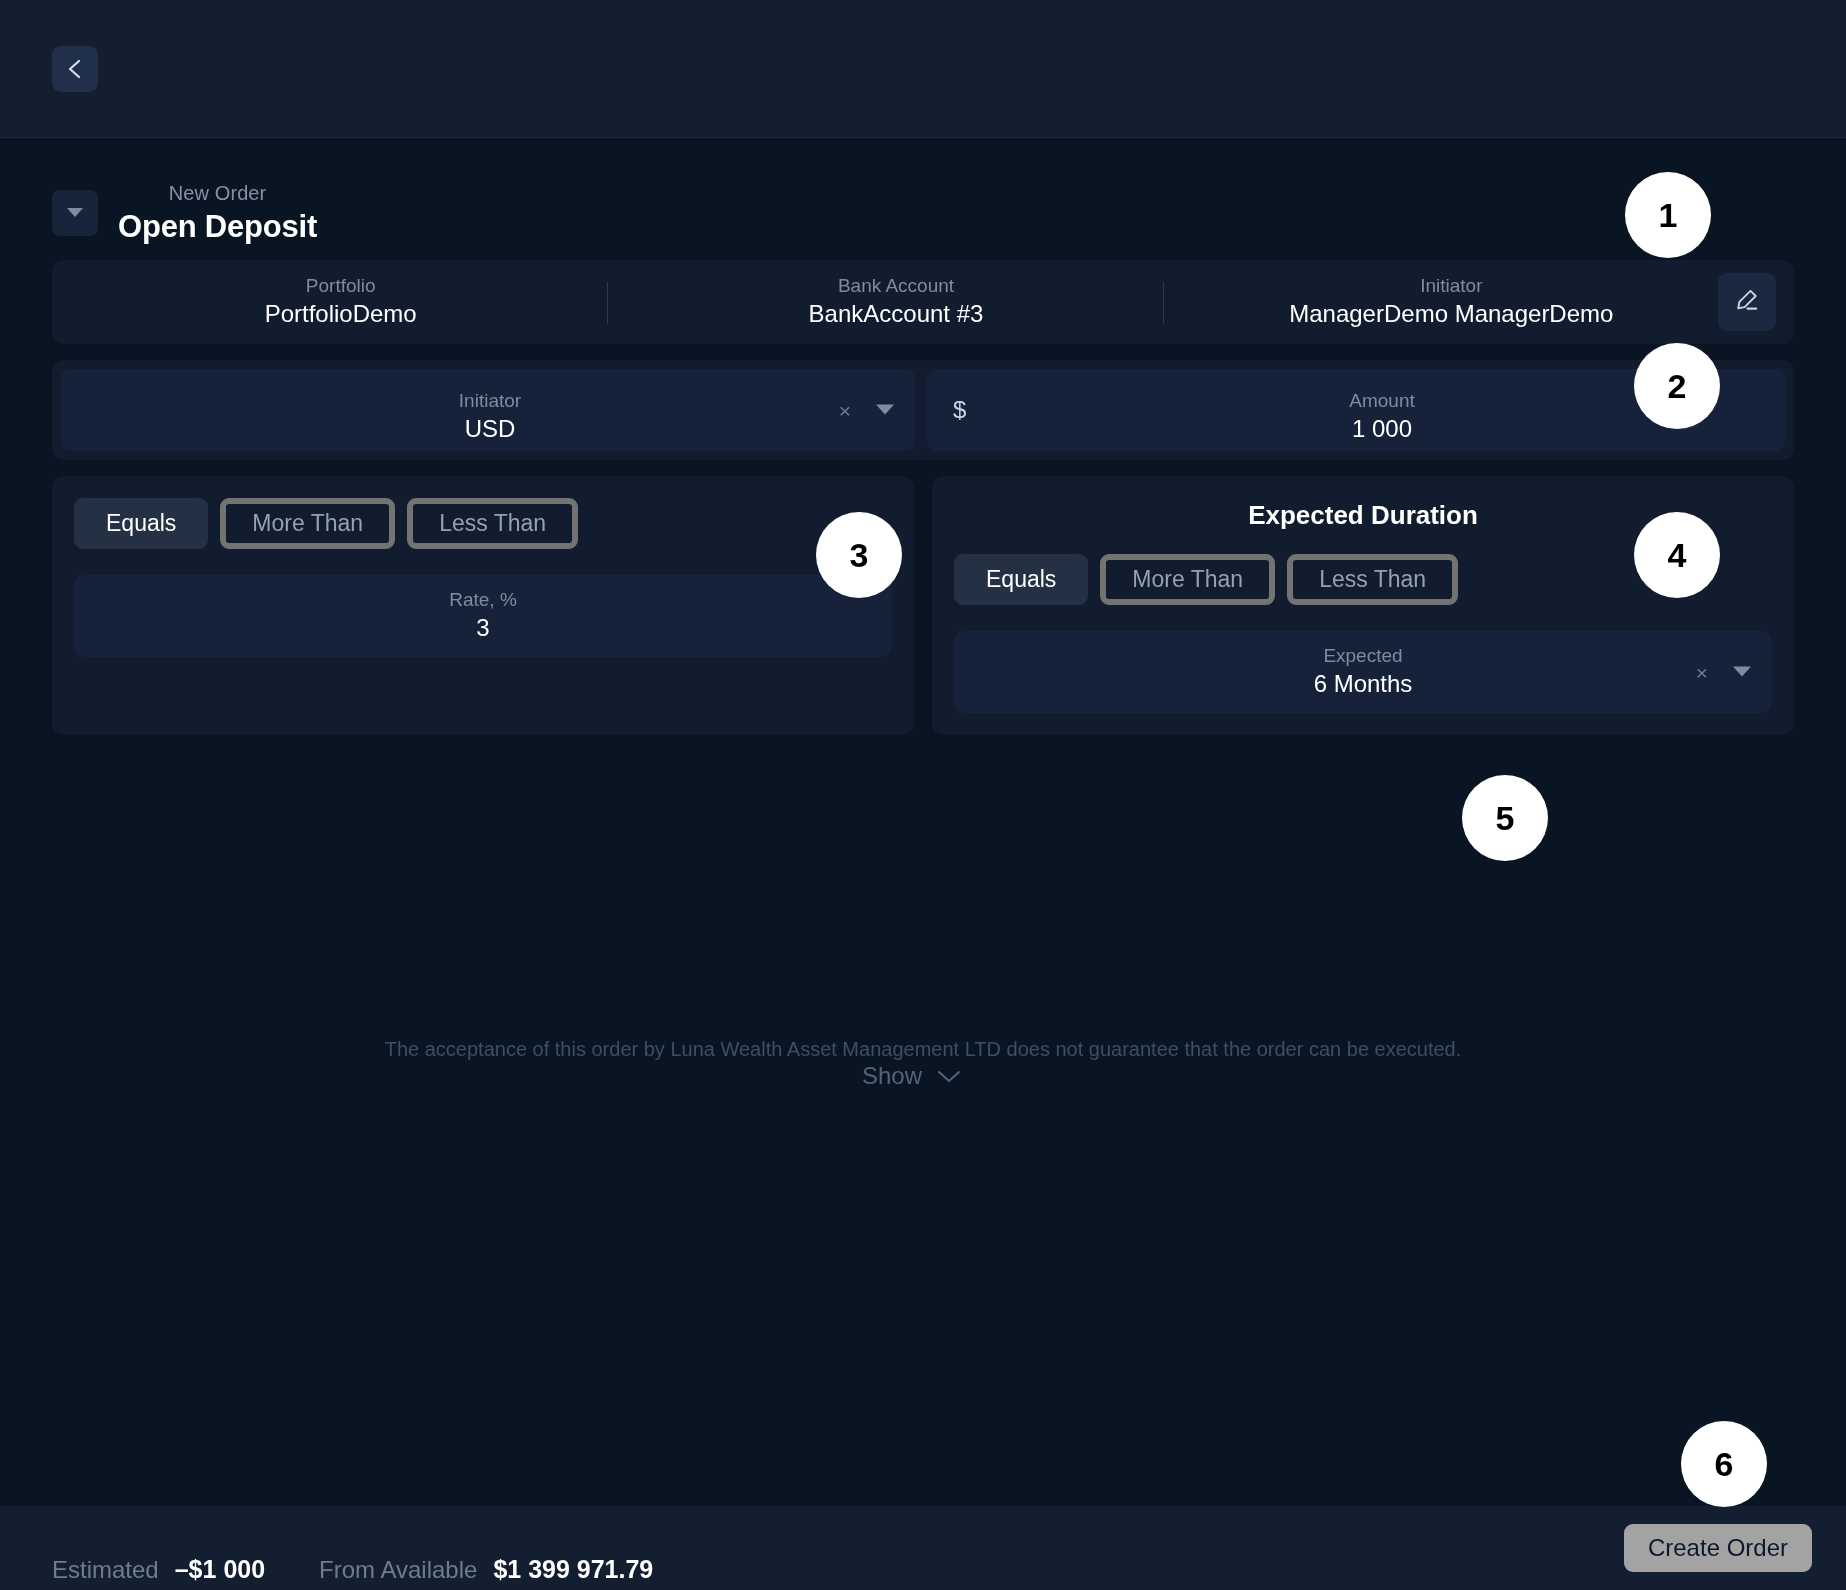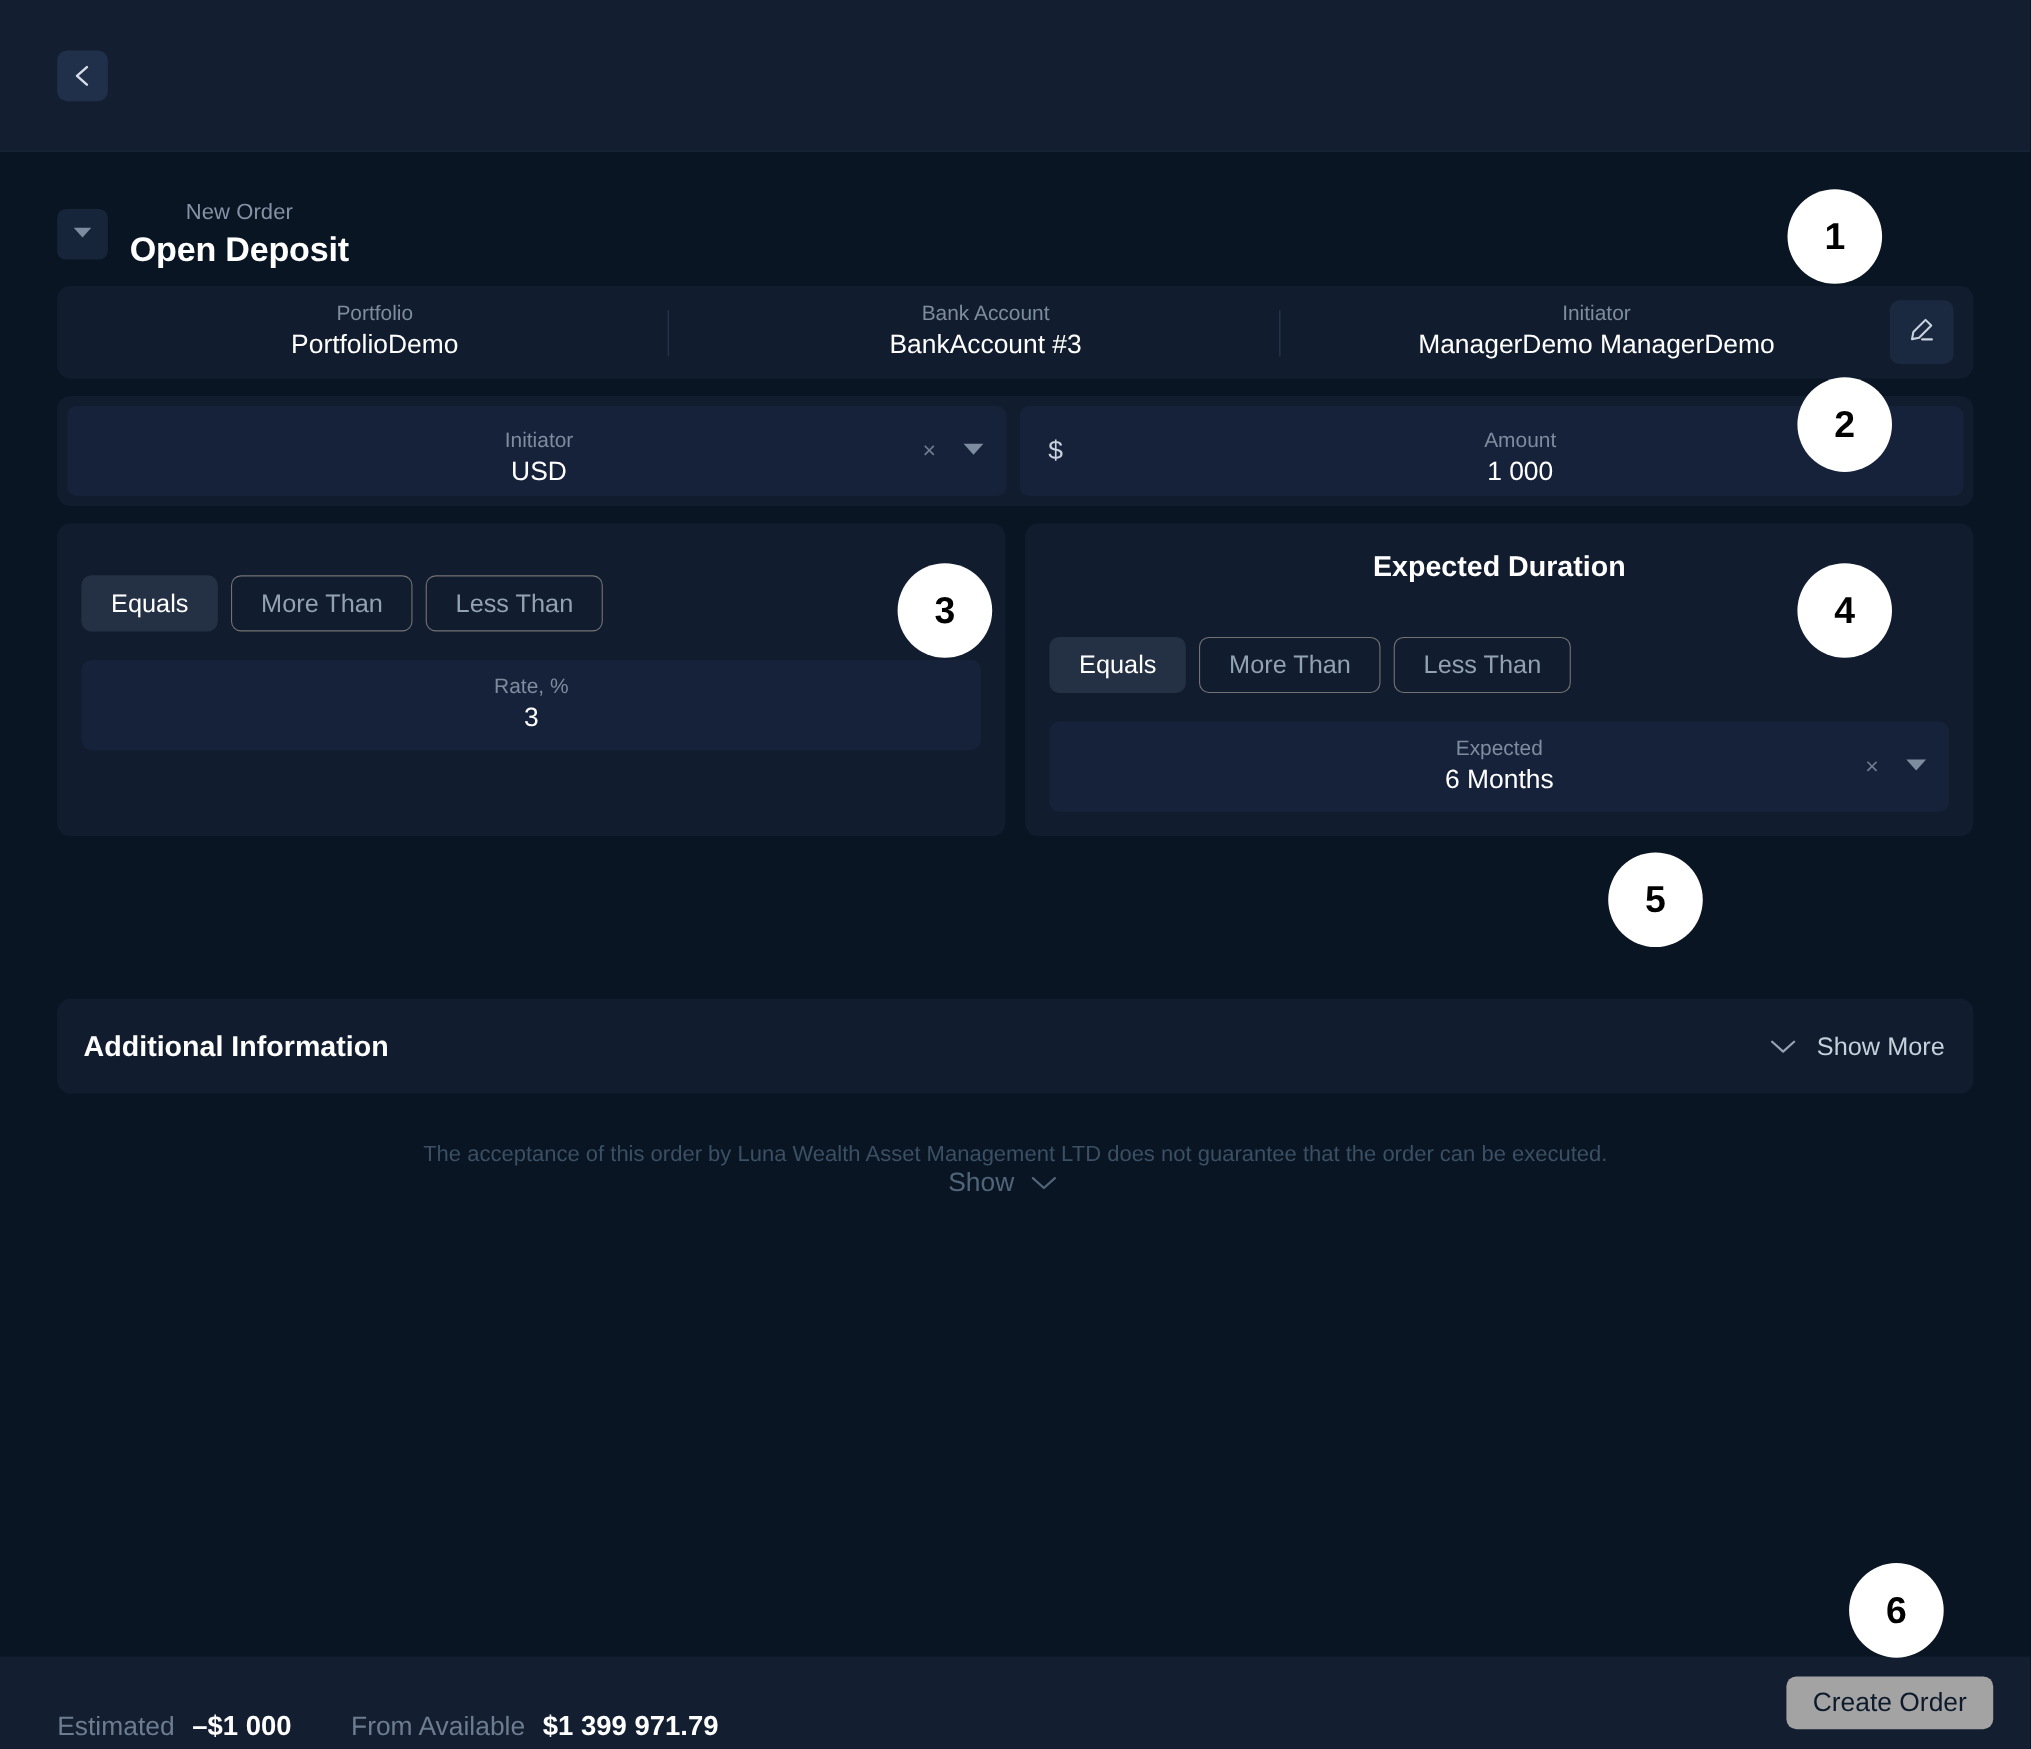--- a/index.html
+++ b/index.html
@@ -213,25 +213,24 @@
   .seg-group { display: flex; gap: 12px; margin-bottom: 26px; }
   .seg {
     height: 51px;
     border-radius: 9px;
     padding: 0 26px;
     display: flex;
     align-items: center;
     justify-content: center;
     font-size: 23px;
     color: #93a1b4;
-    border: 1px solid #737373;
+    border: 6px solid #737373;
     background: transparent;
     cursor: pointer;
     white-space: nowrap;
-    margin-top: 25px;
   }
   .seg.active {
     background: #243145;
     border-color: #243145;
     color: #ffffff;
   }
   .panel-field {
     background: #16223a;
     border-radius: 9px;
     height: 82px;
@@ -450,31 +449,20 @@
               <svg width="20" height="13" viewBox="0 0 20 13">
                 <polygon points="1,2 19,2 10,12" fill="#7e8c9f"></polygon>
               </svg>
             </span>
           </div>
         </div>
       </div>
 
     </div>
 
-    <div class="addl">
-      <div class="addl-title">Additional Information</div>
-      <div class="show-more">
-        <span>
-          <svg width="26" height="16" viewBox="0 0 26 16">
-            <polyline points="3,4 13,13 23,4" fill="none" stroke="#97a3b4" stroke-width="2" stroke-linecap="round" stroke-linejoin="round"></polyline>
-          </svg>
-        </span>
-        <span>Show More</span>
-      </div>
-    </div>
 
     <div class="disclaimer">
       <div class="disclaimer-text">The acceptance of this order by Luna Wealth Asset Management LTD does not guarantee that the order can be executed.</div>
       <div class="show-toggle">
         <span>Show</span>
         <span>
           <svg width="26" height="16" viewBox="0 0 26 16">
             <polyline points="3,4 13,13 23,4" fill="none" stroke="#51657a" stroke-width="2" stroke-linecap="round" stroke-linejoin="round"></polyline>
           </svg>
         </span>

